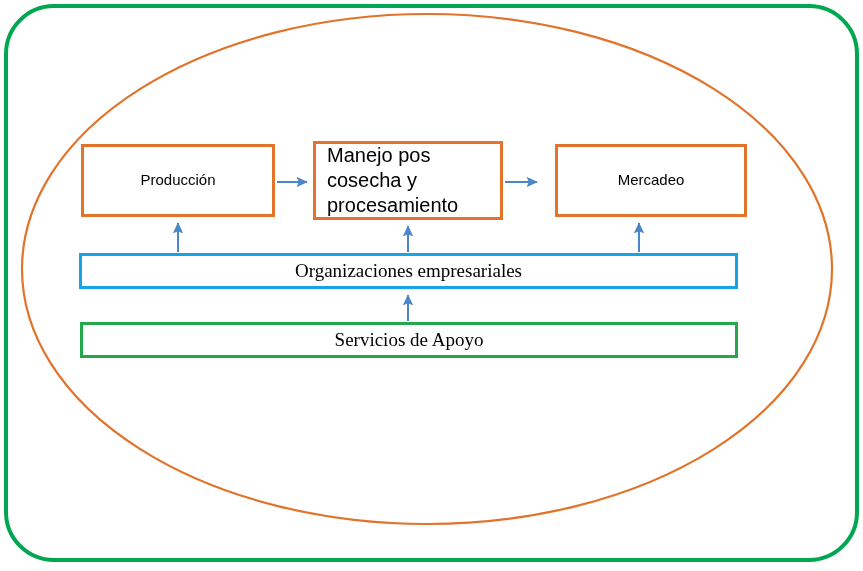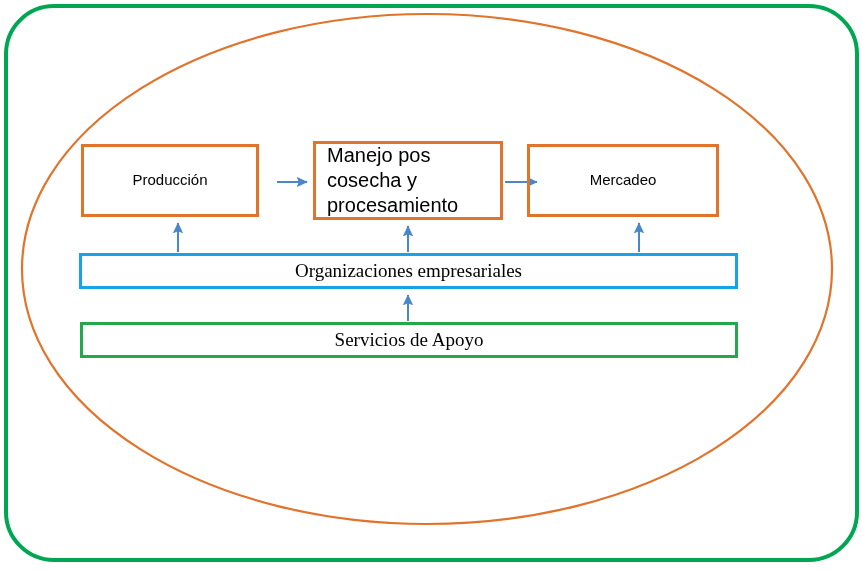--- a/index.html
+++ b/index.html
@@ -90,30 +90,30 @@
 
     <line x1="178" y1="252" x2="178" y2="223" stroke="#4A87C8" stroke-width="2" marker-end="url(#arrowhead-up)"></line>
 
     <line x1="408" y1="252" x2="408" y2="226" stroke="#4A87C8" stroke-width="2" marker-end="url(#arrowhead-up)"></line>
 
     <line x1="639" y1="252" x2="639" y2="223" stroke="#4A87C8" stroke-width="2" marker-end="url(#arrowhead-up)"></line>
 
     <line x1="408" y1="321" x2="408" y2="295" stroke="#4A87C8" stroke-width="2" marker-end="url(#arrowhead-up)"></line>
   </svg>
 
-  <div class="node node-center stage-box" id="node-produccion" style="left: 81px; top: 144px; width: 178px; height: 73px; border-color: rgb(225, 115, 43);">
+  <div class="node node-center stage-box" id="node-produccion" style="left: 81px; top: 144px; width: 194px; height: 73px; border-color: rgb(225, 115, 43);">
     <span class="label-text">Producción</span>
   </div>
 
   <div class="node node-left stage-box wide-text" id="node-manejo" style="left: 313px; top: 141px; width: 190px; height: 79px; border-color: rgb(225, 115, 43);">
     <span class="label-text">Manejo pos cosecha y
 procesamiento</span>
   </div>
 
-  <div class="node node-center stage-box" id="node-mercadeo" style="left: 527px; top: 144px; width: 192px; height: 73px; border-color: rgb(225, 115, 43);">
+  <div class="node node-center stage-box" id="node-mercadeo" style="left: 555px; top: 144px; width: 192px; height: 73px; border-color: rgb(225, 115, 43);">
     <span class="label-text">Mercadeo</span>
   </div>
 
   <div class="node node-center bar-box bar-blue" id="bar-organizaciones" style="left: 79px; top: 253px; width: 659px; height: 36px; border-color: rgb(23, 163, 232);">
     <span class="label-text">Organizaciones empresariales</span>
   </div>
 
   <div class="node node-center bar-box bar-green" id="bar-servicios" style="left: 80px; top: 322px; width: 658px; height: 36px; border-color: rgb(36, 168, 75); text-align: center;">
     <span class="label-text">Servicios de Apoyo</span>
   </div>

